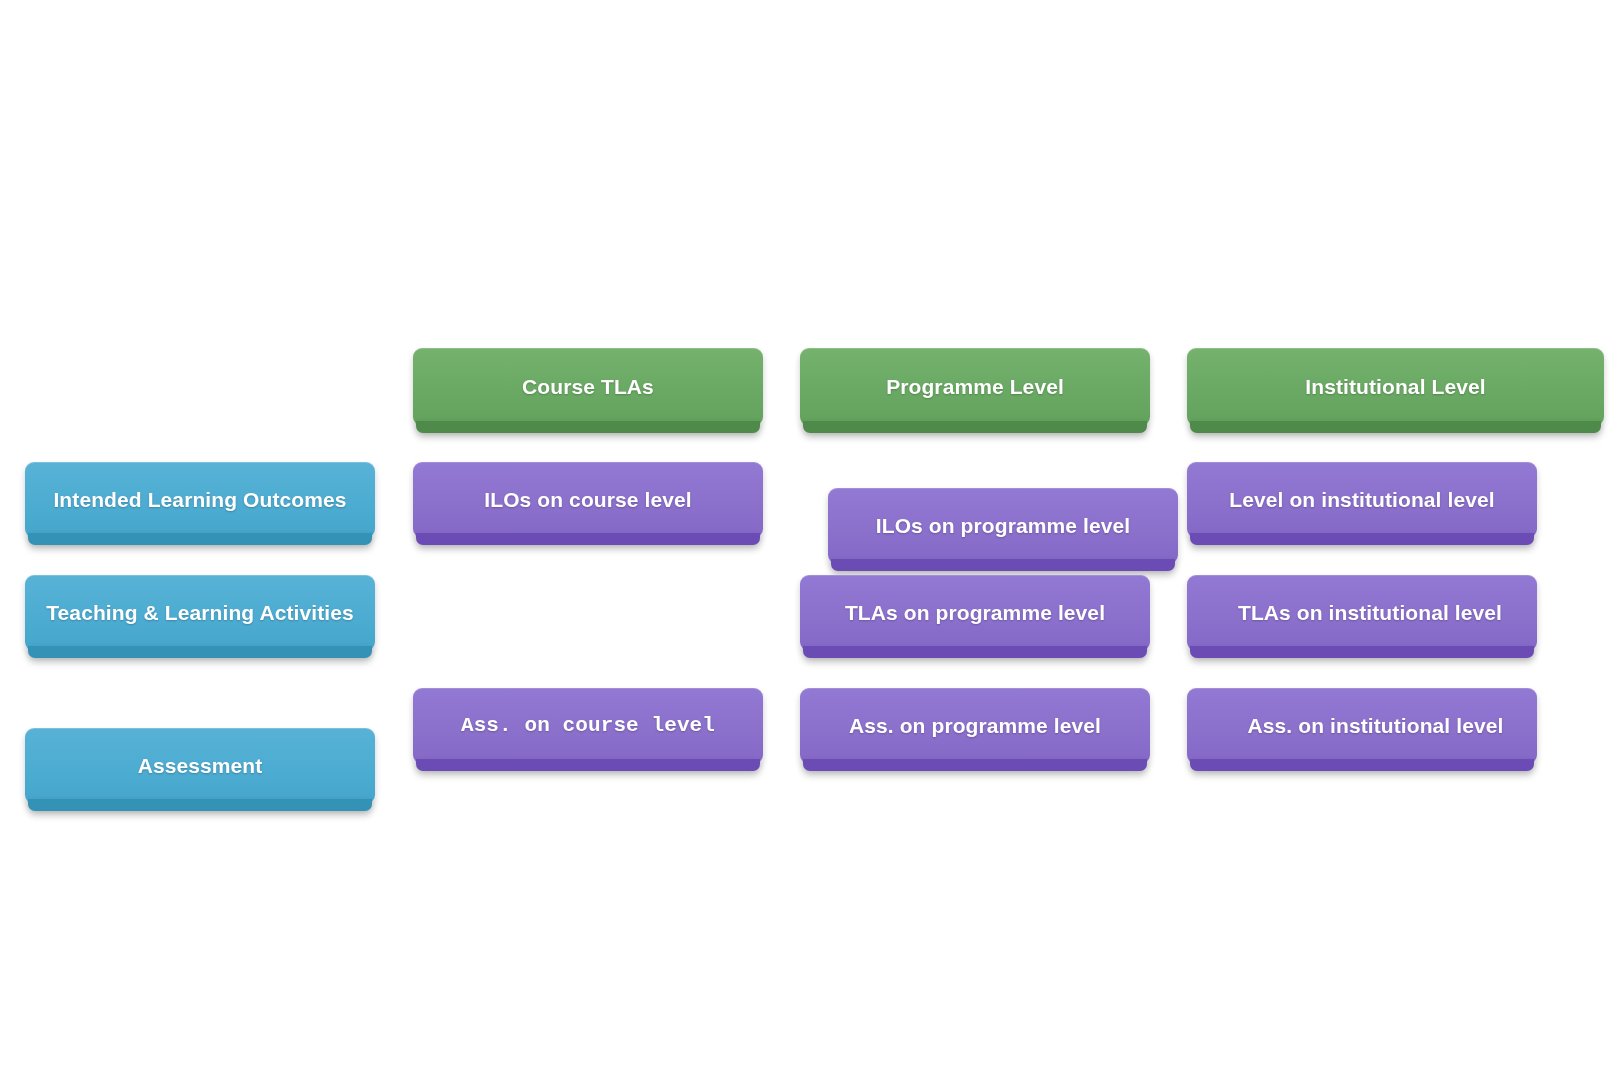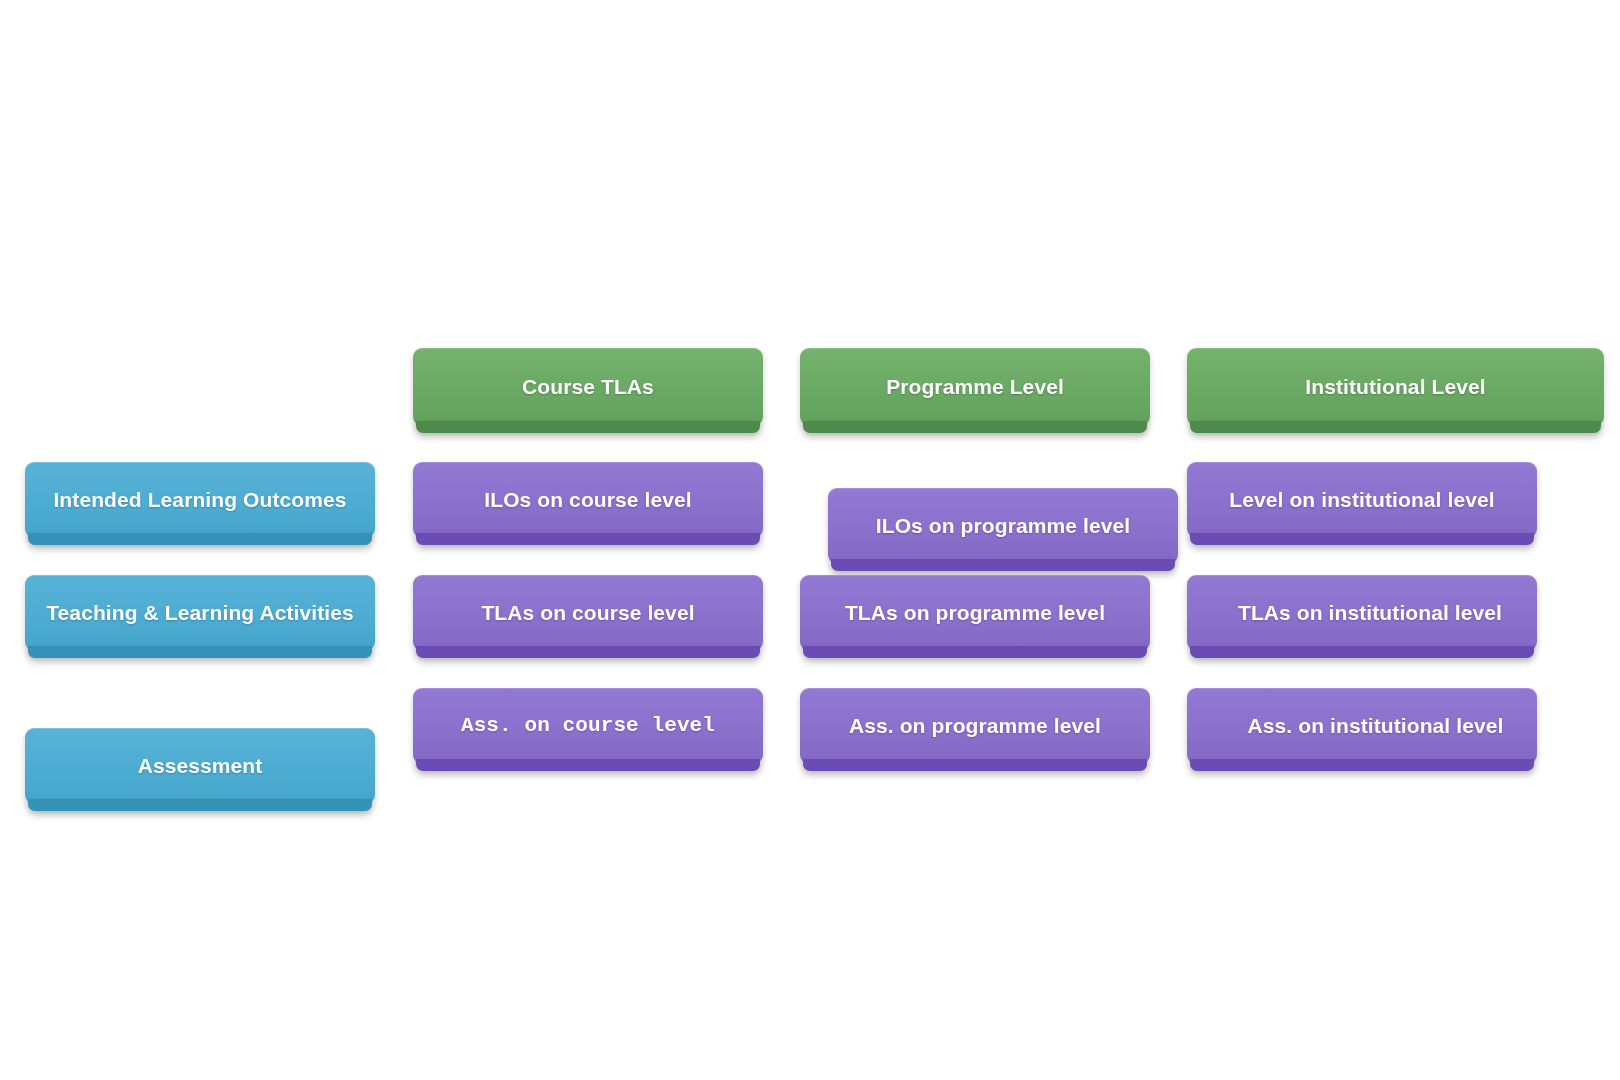--- a/index.html
+++ b/index.html
@@ -119,23 +119,20 @@
   </div>
 
   <div class="node purple" style="left:1187px; top:462px; width:350px; height:76px;">
     <span class="label">Level on institutional level</span>
   </div>
 
   <div class="node blue" style="left:25px; top:575px; width:350px; height:76px;">
     <span class="label">Teaching &amp; Learning Activities</span>
   </div>
 
-  <div class="node purple" style="left:413px; top:575px; width:350px; height:76px;">
-    <span class="label">TLAs on course level</span>
-  </div>
 
   <div class="node purple" style="left:800px; top:575px; width:350px; height:76px;">
     <span class="label">TLAs on programme level</span>
   </div>
 
   <div class="node purple" style="left:1187px; top:575px; width:350px; height:76px;padding-left:16px;">
     <span class="label">TLAs on institutional level</span>
   </div>
 
   <div class="node blue" style="left:25px; top:688px; width:350px; height:76px;margin-top:40px;">

